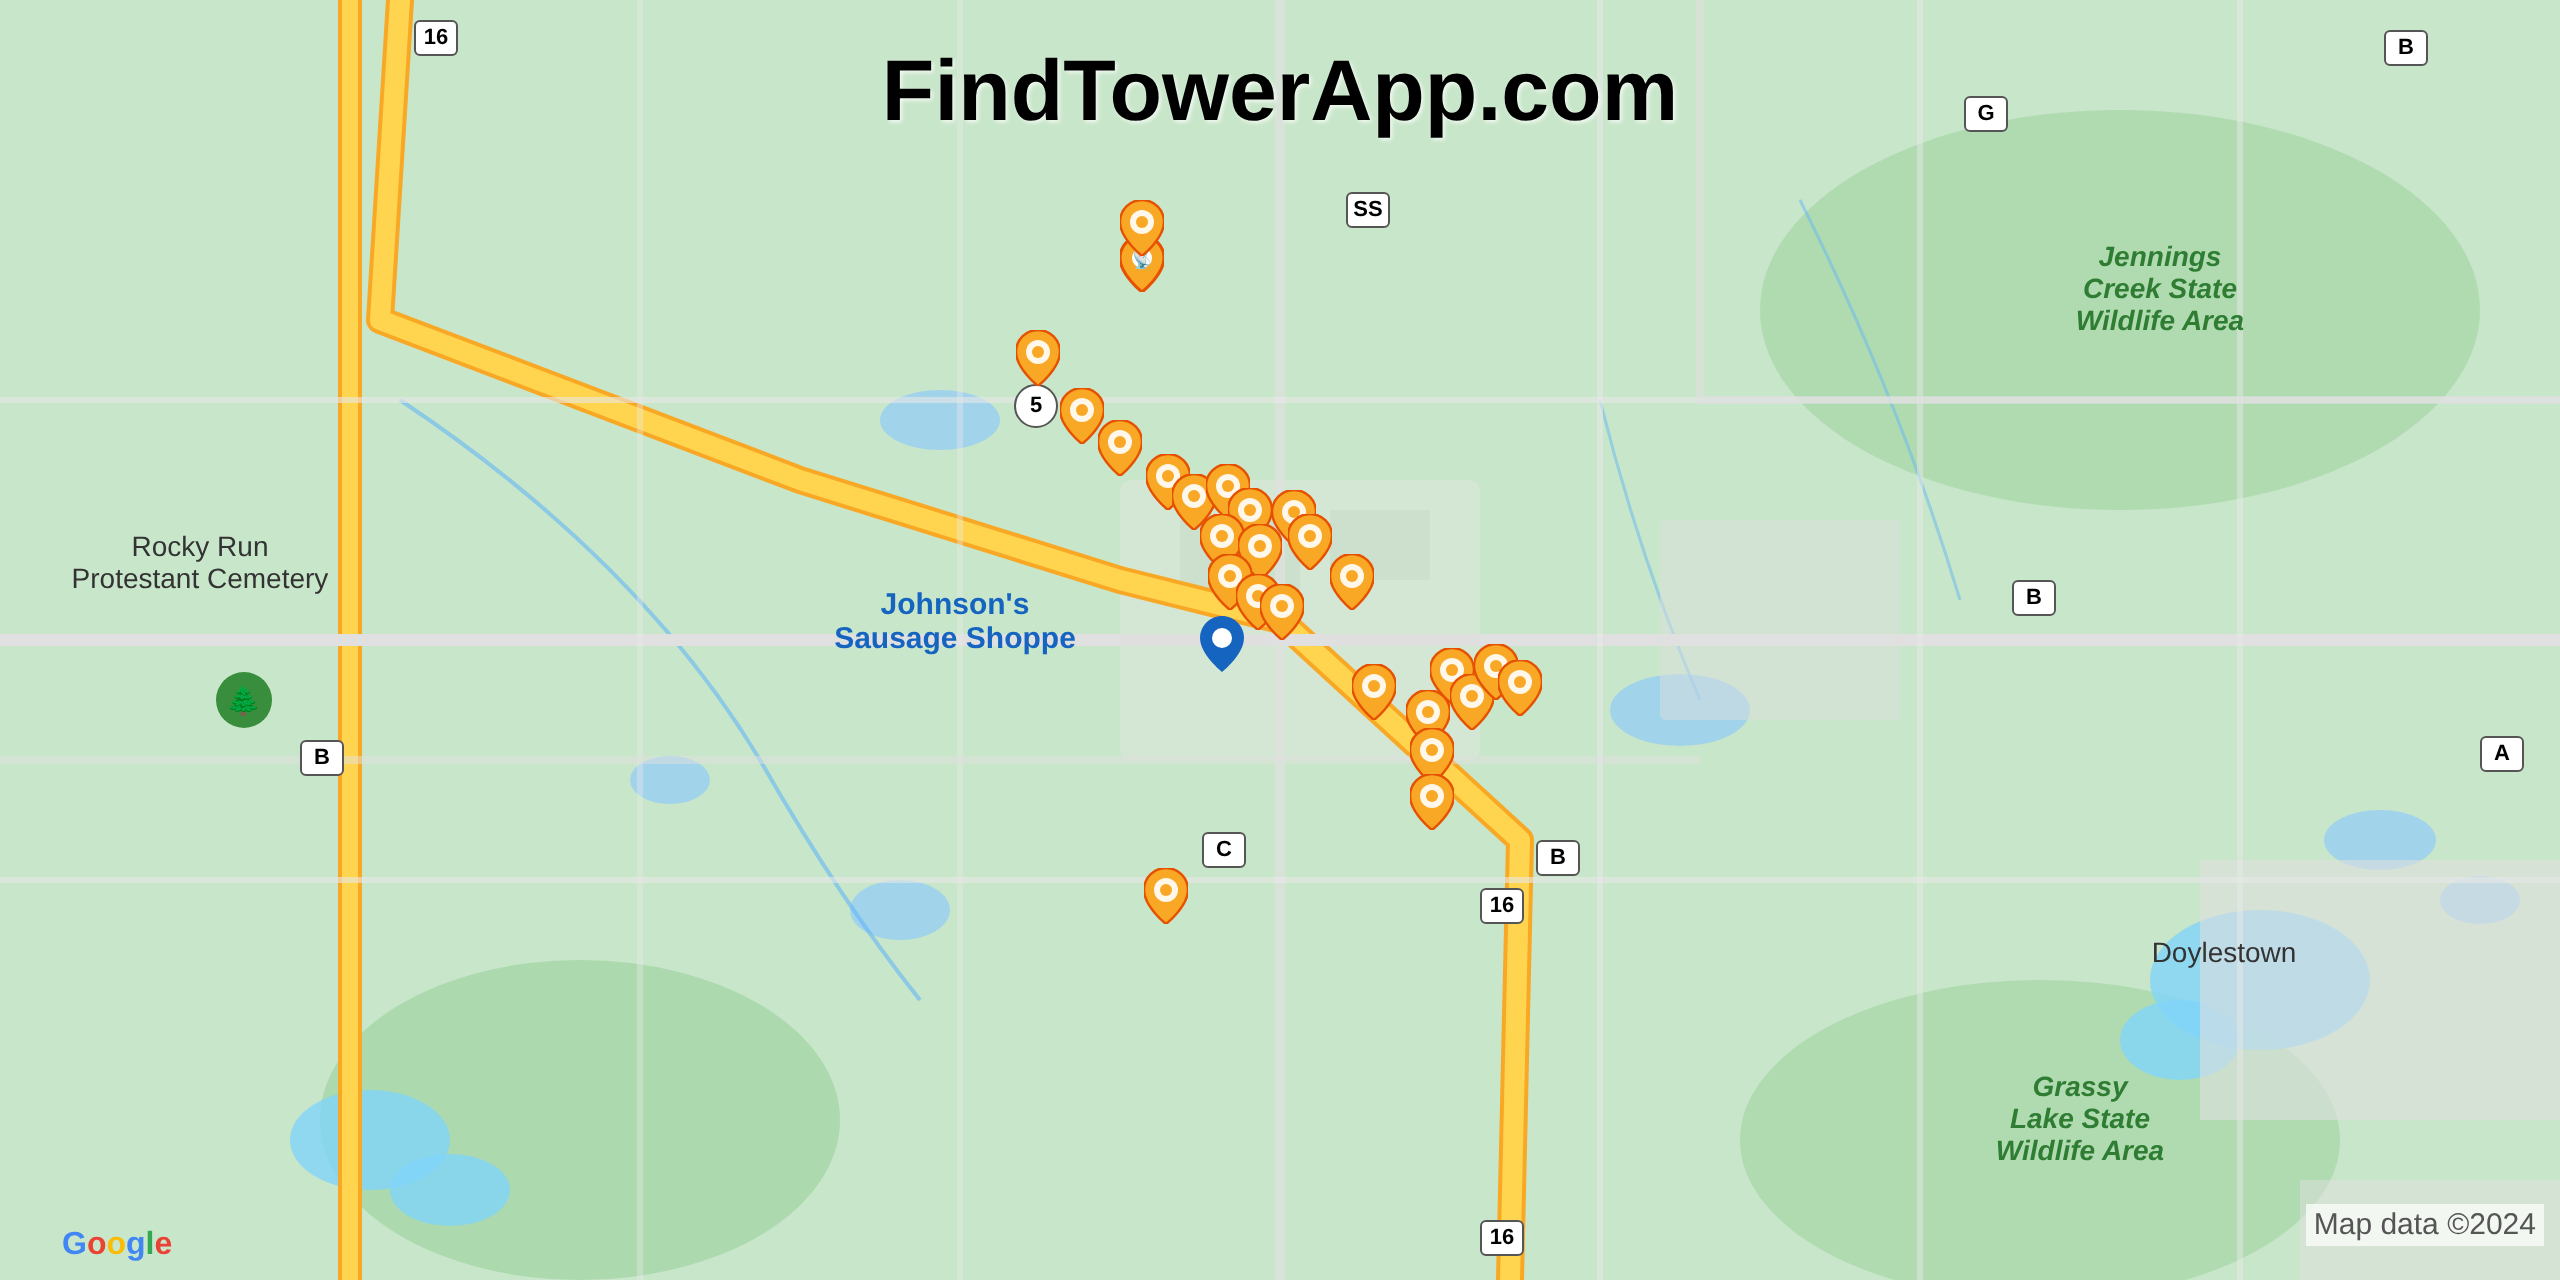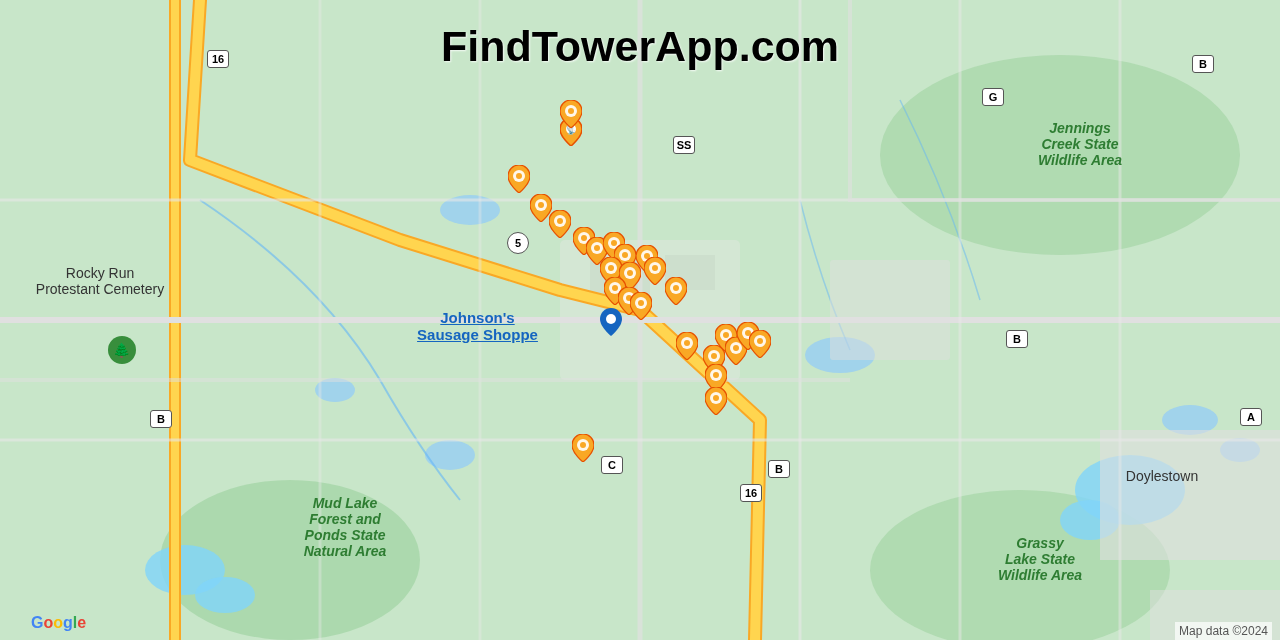--- a/index.html
+++ b/index.html
@@ -66,21 +66,20 @@
 
     
     .road-shield {
       position: absolute;
       display: flex;
       align-items: center;
       justify-content: center;
       font-size: 11px;
       font-weight: bold;
       color: #000;
-      margin-top: 40px;
     }
 
     .road-shield-white {
       background: white;
       border: 1.5px solid #555;
       border-radius: 3px;
       width: 22px; height: 18px;
     }
 
     
@@ -102,23 +101,23 @@
       position: absolute;
       bottom: 8px;
       left: 8px;
       font-size: 13px;
       z-index: 10;
       margin-left: 23px;
     }
 
     #map-data-credit {
       position: absolute;
-      bottom: 0;
+      bottom: 17px;
       right: 8px;
-      font-size: 12px;
+      font-size: 15px;
       color: #555;
       background: rgba(255,255,255,0.7);
       padding: 2px 4px;
       z-index: 10;
     }
   </style>
 </head>
 <body>
 
 <div id="map-container">
@@ -178,27 +177,26 @@
     <path d="M 320 0 L 320 640" stroke="#e8e8e8" stroke-width="3" fill="none" opacity="0.4"></path>
 
     <path d="M 850 0 L 850 200 L 1280 200" stroke="#e0e0e0" stroke-width="4" fill="none" opacity="0.6"></path>
     <path d="M 0 380 L 850 380" stroke="#e0e0e0" stroke-width="4" fill="none" opacity="0.5"></path>
   </svg>
 
   <div id="site-title">FindTowerApp.com</div>
 
   <div class="map-label map-label-dark" style="left:20px; top:265px; width:160px;">Rocky Run<br>Protestant Cemetery</div>
 
-  <div class="map-label map-label-blue" style="left:390px; top:309px; width:175px;text-decoration:underline;">Johnson's<br>Sausage Shoppe</div>
+  <div class="map-label map-label-blue" style="left:390px; top:294px; width:175px;">Johnson's<br>Sausage Shoppe</div>
 
   <div class="map-label map-label-green" style="left:980px; top:120px; width:200px; text-align:center;">Jennings<br>Creek State<br>Wildlife Area</div>
 
-  <div class="map-label map-label-green" style="left:265px; top:495px; width:160px; text-align:center;">Mud Lake<br>Forest and<br>Ponds State<br>Natural Area</div>
-
-  <div class="map-label map-label-dark" style="left:1087px; top:468px; width:150px;">Doylestown</div>
+
+  <div class="map-label map-label-dark" style="left:1037px; top:468px; width:150px;">Doylestown</div>
 
   <div class="map-label map-label-green" style="left:960px; top:535px; width:160px; text-align:center;">Grassy<br>Lake State<br>Wildlife Area</div>
 
   <div class="road-shield road-shield-white" style="left:207px; top:10px;">16</div>
   <div class="road-shield road-shield-white" style="left:1192px; top:15px;">B</div>
   <div class="road-shield road-shield-white" style="left:982px; top:48px;">G</div>
   <div class="road-shield road-shield-white" style="left:673px; top:96px;">SS</div>
   <div class="road-shield road-shield-white" style="left:507px; top:192px; border-radius:50%; width:22px; height:22px;">5</div>
   <div class="road-shield road-shield-white" style="left:150px; top:370px;">B</div>
   <div class="road-shield road-shield-white" style="left:1006px; top:290px;">B</div>

